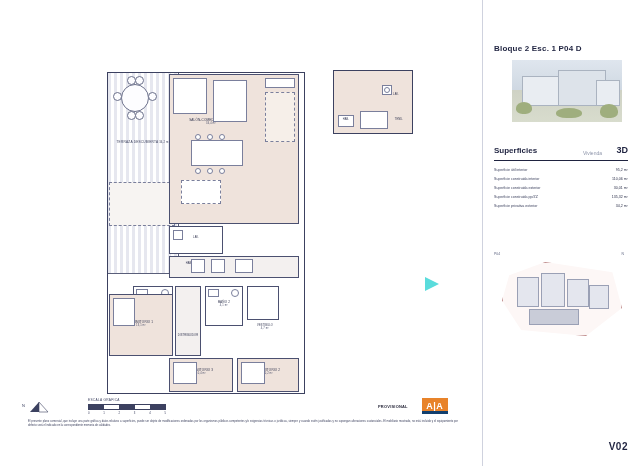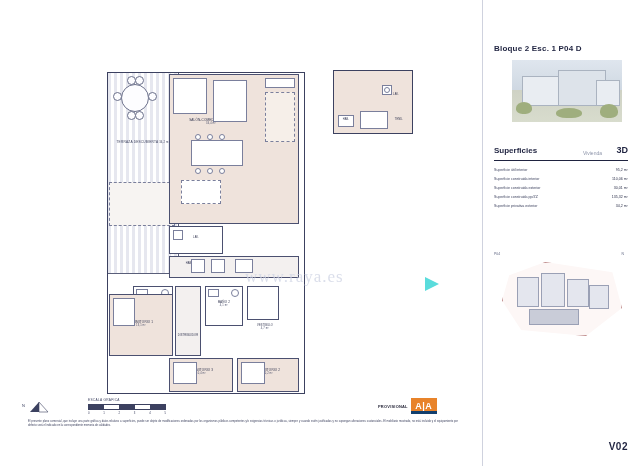--- a/index.html
+++ b/index.html
@@ -94,21 +94,21 @@
   }
   .scale {
     position:absolute; left:88px; top:398px; width:78px;
   }
   .scale-title { font-size:3.2px; color:#3c4160; letter-spacing:.3px; }
   .scale-bar { margin-top:2px; height:4px; display:flex; border:.6px solid #3c4160; }
   .scale-bar div { flex:1; }
   .scale-nums { display:flex; justify-content:space-between; font-size:2.8px; color:#3c4160; margin-top:1px;}
   
   .stamp {
-    position:absolute; left:378px; top:398px; display:flex; align-items:center; gap:3px;
+    position:absolute; left:378px; top:398px; display:flex; align-items:center; gap:14px;
   }
   .stamp-text { font-size:4px; font-weight:bold; color:#2b2b3d; letter-spacing:.2px; }
   .stamp-logo {
     width:26px; height:16px; background:#e8832a; position:relative;
     display:flex; align-items:center; justify-content:center;
     color:#fff; font-weight:bold; font-size:9px; letter-spacing:.5px;
     font-family:"Liberation Sans", sans-serif;
   }
   .stamp-logo .bar { position:absolute; left:0; bottom:0; width:100%; height:3px; background:#123f6e; }
   
@@ -278,21 +278,20 @@
       </div>
       <div class="f" style="left:78px; top:300px; width:24px; height:22px;"></div>
 
       <div class="room" style="left:142px; top:296px; width:62px; height:34px;"></div>
       <div class="rlabel" style="left:142px; top:306px; width:62px;">
         <span>DORMITORIO 2</span>
         <small>10,2 m²</small>
       </div>
       <div class="f" style="left:146px; top:300px; width:24px; height:22px;"></div>
 
-      <div class="watermark">www.raya.es</div>
       <div class="wm-dot"></div>
     </div>
 
     <div class="north">
       <svg width="22" height="14" viewBox="0 0 22 14">
         <polygon points="2,12 11,2 11,12" fill="#3c4160"></polygon>
         <polygon points="11,2 20,12 11,12" fill="#ffffff" stroke="#3c4160" stroke-width="0.6"></polygon>
       </svg>
       <span style="position:absolute; left:-6px; top:3px;">N</span>
     </div>

